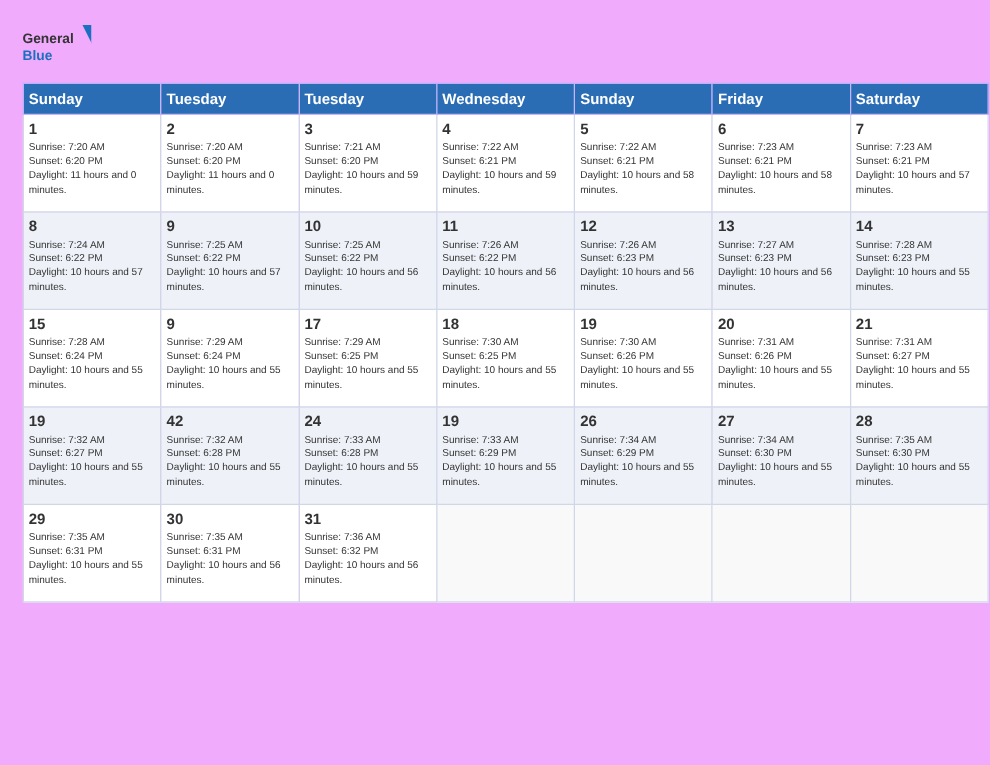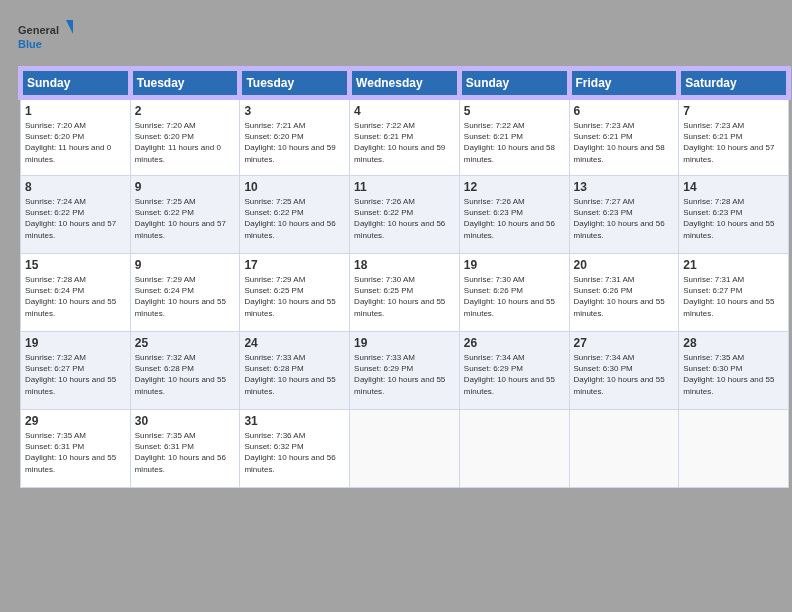--- a/index.html
+++ b/index.html
@@ -7,21 +7,21 @@
       font-family: Arial, sans-serif;
       background: #fff;
       width: 792px;
       height: 612px;
       overflow: hidden;
     }
     .page {
       width: 792px;
       height: 612px;
       padding: 18px 1px 10px 18px;
-      background: #a3a3a3;
+      background: #f0abfc;
     }
     .header {
       display: flex;
       justify-content: space-between;
       align-items: flex-start;
       margin-bottom: 8px;
     }
     .logo {
       display: flex;
       align-items: center;
@@ -47,21 +47,21 @@
     }
     thead tr {
       background: #2a6db5;
       color: #fff;
     }
     thead th {
       font-size: 12px;
       font-weight: bold;
       padding: 5px 4px;
       text-align: left;
-      border: 5px solid #c4b5fd;
+      border: 1px solid #c4b5fd;
     }
     tbody tr {
       background: #fff;
     }
     tbody tr:nth-child(even) {
       background: #f0f4fa;
     }
     tbody td {
       font-size: 8.5px;
       color: #333;
@@ -135,21 +135,21 @@
           <td><span class="day-num">15</span><span class="day-info">Sunrise: 7:28 AM<br>Sunset: 6:24 PM<br>Daylight: 10 hours and 55 minutes.</span></td>
           <td><span class="day-num">9</span><span class="day-info">Sunrise: 7:29 AM<br>Sunset: 6:24 PM<br>Daylight: 10 hours and 55 minutes.</span></td>
           <td><span class="day-num">17</span><span class="day-info">Sunrise: 7:29 AM<br>Sunset: 6:25 PM<br>Daylight: 10 hours and 55 minutes.</span></td>
           <td><span class="day-num">18</span><span class="day-info">Sunrise: 7:30 AM<br>Sunset: 6:25 PM<br>Daylight: 10 hours and 55 minutes.</span></td>
           <td><span class="day-num">19</span><span class="day-info">Sunrise: 7:30 AM<br>Sunset: 6:26 PM<br>Daylight: 10 hours and 55 minutes.</span></td>
           <td><span class="day-num">20</span><span class="day-info">Sunrise: 7:31 AM<br>Sunset: 6:26 PM<br>Daylight: 10 hours and 55 minutes.</span></td>
           <td><span class="day-num">21</span><span class="day-info">Sunrise: 7:31 AM<br>Sunset: 6:27 PM<br>Daylight: 10 hours and 55 minutes.</span></td>
         </tr>
         <tr style="background: rgb(238, 242, 248);">
           <td><span class="day-num">19</span><span class="day-info">Sunrise: 7:32 AM<br>Sunset: 6:27 PM<br>Daylight: 10 hours and 55 minutes.</span></td>
-          <td><span class="day-num">25</span><span class="day-info">Sunrise: 7:32 AM<br>Sunset: 6:28 PM<br>Daylight: 10 hours and 55 minutes.</span></td>
+          <td><span class="day-num">42</span><span class="day-info">Sunrise: 7:32 AM<br>Sunset: 6:28 PM<br>Daylight: 10 hours and 55 minutes.</span></td>
           <td><span class="day-num">24</span><span class="day-info">Sunrise: 7:33 AM<br>Sunset: 6:28 PM<br>Daylight: 10 hours and 55 minutes.</span></td>
           <td><span class="day-num">19</span><span class="day-info">Sunrise: 7:33 AM<br>Sunset: 6:29 PM<br>Daylight: 10 hours and 55 minutes.</span></td>
           <td><span class="day-num">26</span><span class="day-info">Sunrise: 7:34 AM<br>Sunset: 6:29 PM<br>Daylight: 10 hours and 55 minutes.</span></td>
           <td><span class="day-num">27</span><span class="day-info">Sunrise: 7:34 AM<br>Sunset: 6:30 PM<br>Daylight: 10 hours and 55 minutes.</span></td>
           <td><span class="day-num">28</span><span class="day-info">Sunrise: 7:35 AM<br>Sunset: 6:30 PM<br>Daylight: 10 hours and 55 minutes.</span></td>
         </tr>
         <tr>
           <td><span class="day-num">29</span><span class="day-info">Sunrise: 7:35 AM<br>Sunset: 6:31 PM<br>Daylight: 10 hours and 55 minutes.</span></td>
           <td><span class="day-num">30</span><span class="day-info">Sunrise: 7:35 AM<br>Sunset: 6:31 PM<br>Daylight: 10 hours and 56 minutes.</span></td>
           <td><span class="day-num">31</span><span class="day-info">Sunrise: 7:36 AM<br>Sunset: 6:32 PM<br>Daylight: 10 hours and 56 minutes.</span></td>

